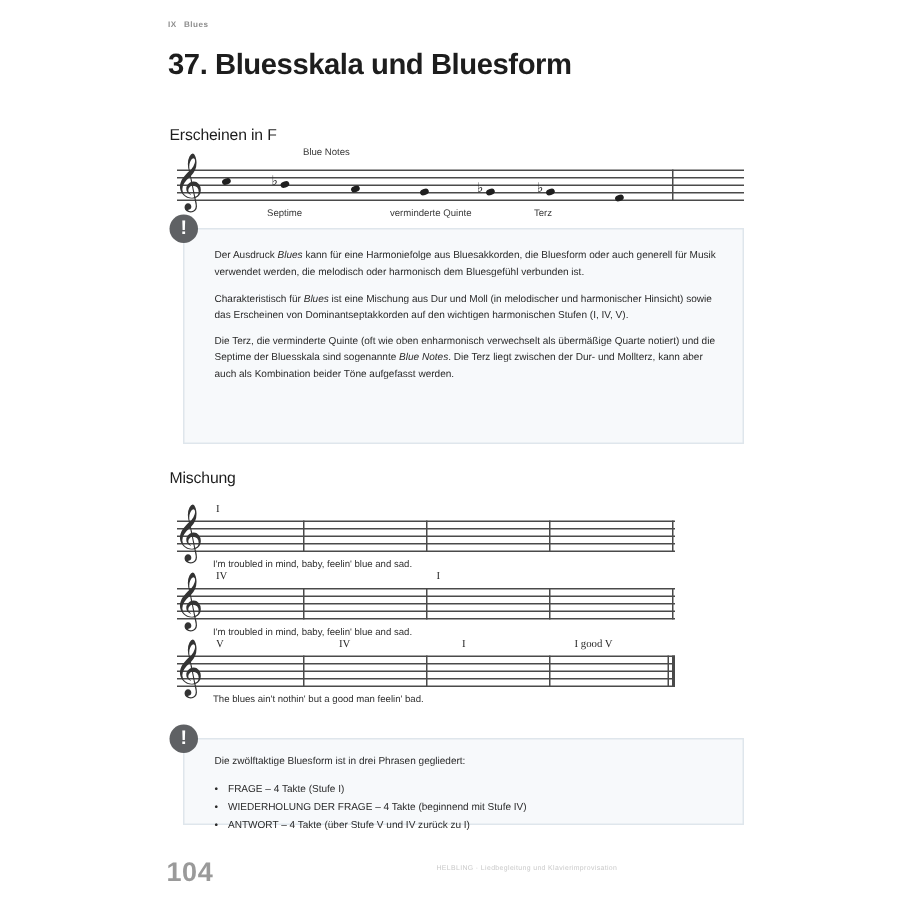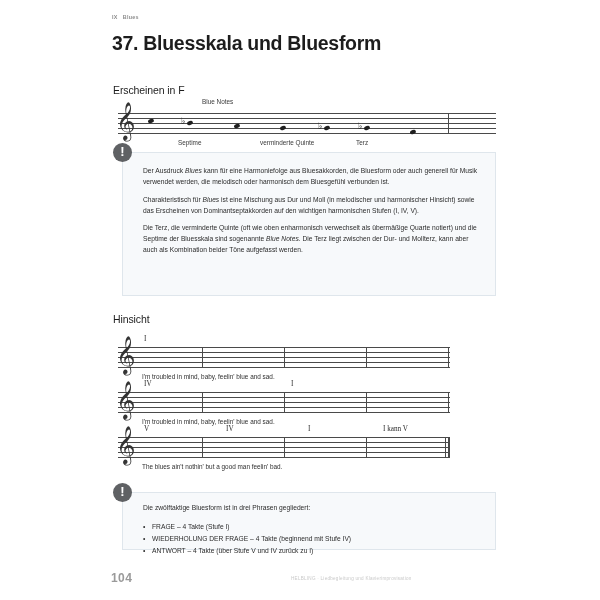--- a/index.html
+++ b/index.html
@@ -168,21 +168,21 @@
     font-size: 6.7px;
     line-height: 1.62;
     margin: 0 0 4px 0;
     color: #2b2b2b;
   }
 
   
   .page-number {
     position: absolute;
     left: 111px; top: 571px;
-    font-size: 12px;
+    font-size: 18px;
     font-weight: 700;
     color: #9a9a9a;
     letter-spacing: 0.4px;
   }
   .footer-note {
     position: absolute;
     left: 291px; top: 576px;
     font-size: 4.6px;
     color: #c9c9c9;
     letter-spacing: 0.25px;
@@ -233,21 +233,21 @@
 
   <div class="infobox" id="box-top" style="left:122px; top:152px; width:374px; height:144px;">
     <div class="badge">!</div>
     <div class="body">
       <p>Der Ausdruck <em>Blues</em> kann für eine Harmoniefolge aus Bluesakkorden, die Bluesform oder auch generell für Musik verwendet werden, die melodisch oder harmonisch dem Bluesgefühl verbunden ist.</p>
       <p>Charakteristisch für <em>Blues</em> ist eine Mischung aus Dur und Moll (in melodischer und harmonischer Hinsicht) sowie das Erscheinen von Dominantseptakkorden auf den wichtigen harmonischen Stufen (I, IV, V).</p>
       <p>Die Terz, die verminderte Quinte (oft wie oben enharmonisch verwechselt als übermäßige Quarte notiert) und die Septime der Bluesskala sind sogenannte <em>Blue Notes</em>. Die Terz liegt zwischen der Dur- und Mollterz, kann aber auch als Kombination beider Töne aufgefasst werden.</p>
     </div>
   </div>
 
-  <div class="section-heading" id="sec-form">Hinsicht</div>
+  <div class="section-heading" id="sec-form">Mischung</div>
 
   <div class="system" style="left:118px; top:347px; width:378px; height:26px;">
     <div class="staff-line" style="top:0px;  width:332px;"></div>
     <div class="staff-line" style="top:5px;  width:332px;"></div>
     <div class="staff-line" style="top:10px; width:332px;"></div>
     <div class="staff-line" style="top:15px; width:332px;"></div>
     <div class="staff-line" style="top:20px; width:332px;"></div>
     <div class="clef" style="left:-2px; top:-9px;">𝄞</div>
     <div class="barline" style="left:84px;  top:0px; height:21px;"></div>
     <div class="barline" style="left:166px; top:0px; height:21px;"></div>
@@ -281,21 +281,21 @@
     <div class="staff-line" style="top:20px; width:332px;"></div>
     <div class="clef" style="left:-2px; top:-9px;">𝄞</div>
     <div class="barline" style="left:84px;  top:0px; height:21px;"></div>
     <div class="barline" style="left:166px; top:0px; height:21px;"></div>
     <div class="barline" style="left:248px; top:0px; height:21px;"></div>
     <div class="endbar-thin" style="left:327px; top:0px; height:21px;"></div>
     <div class="endbar-thick" style="left:330px; top:0px; height:21px;"></div>
     <div class="chord-symbol" style="left:26px;  top:-12px;">V</div>
     <div class="chord-symbol" style="left:108px; top:-12px;">IV</div>
     <div class="chord-symbol" style="left:190px; top:-12px;">I</div>
-    <div class="chord-symbol" style="left:265px; top:-12px;">I kann V</div>
+    <div class="chord-symbol" style="left:265px; top:-12px;">I good V</div>
     <div class="lyric" style="left:24px; top:26px;">The blues ain't nothin' but a good man feelin' bad.</div>
   </div>
 
   <div class="infobox" id="box-bottom" style="left:122px; top:492px; width:374px; height:58px;">
     <div class="badge">!</div>
     <div class="body" style="padding:10px 17px 9px 20px;">
       <p class="lead-line">Die zwölftaktige Bluesform ist in drei Phrasen gegliedert:</p>
       <ul class="bullets">
         <li>FRAGE – 4 Takte (Stufe I)</li>
         <li>WIEDERHOLUNG DER FRAGE – 4 Takte (beginnend mit Stufe IV)</li>

